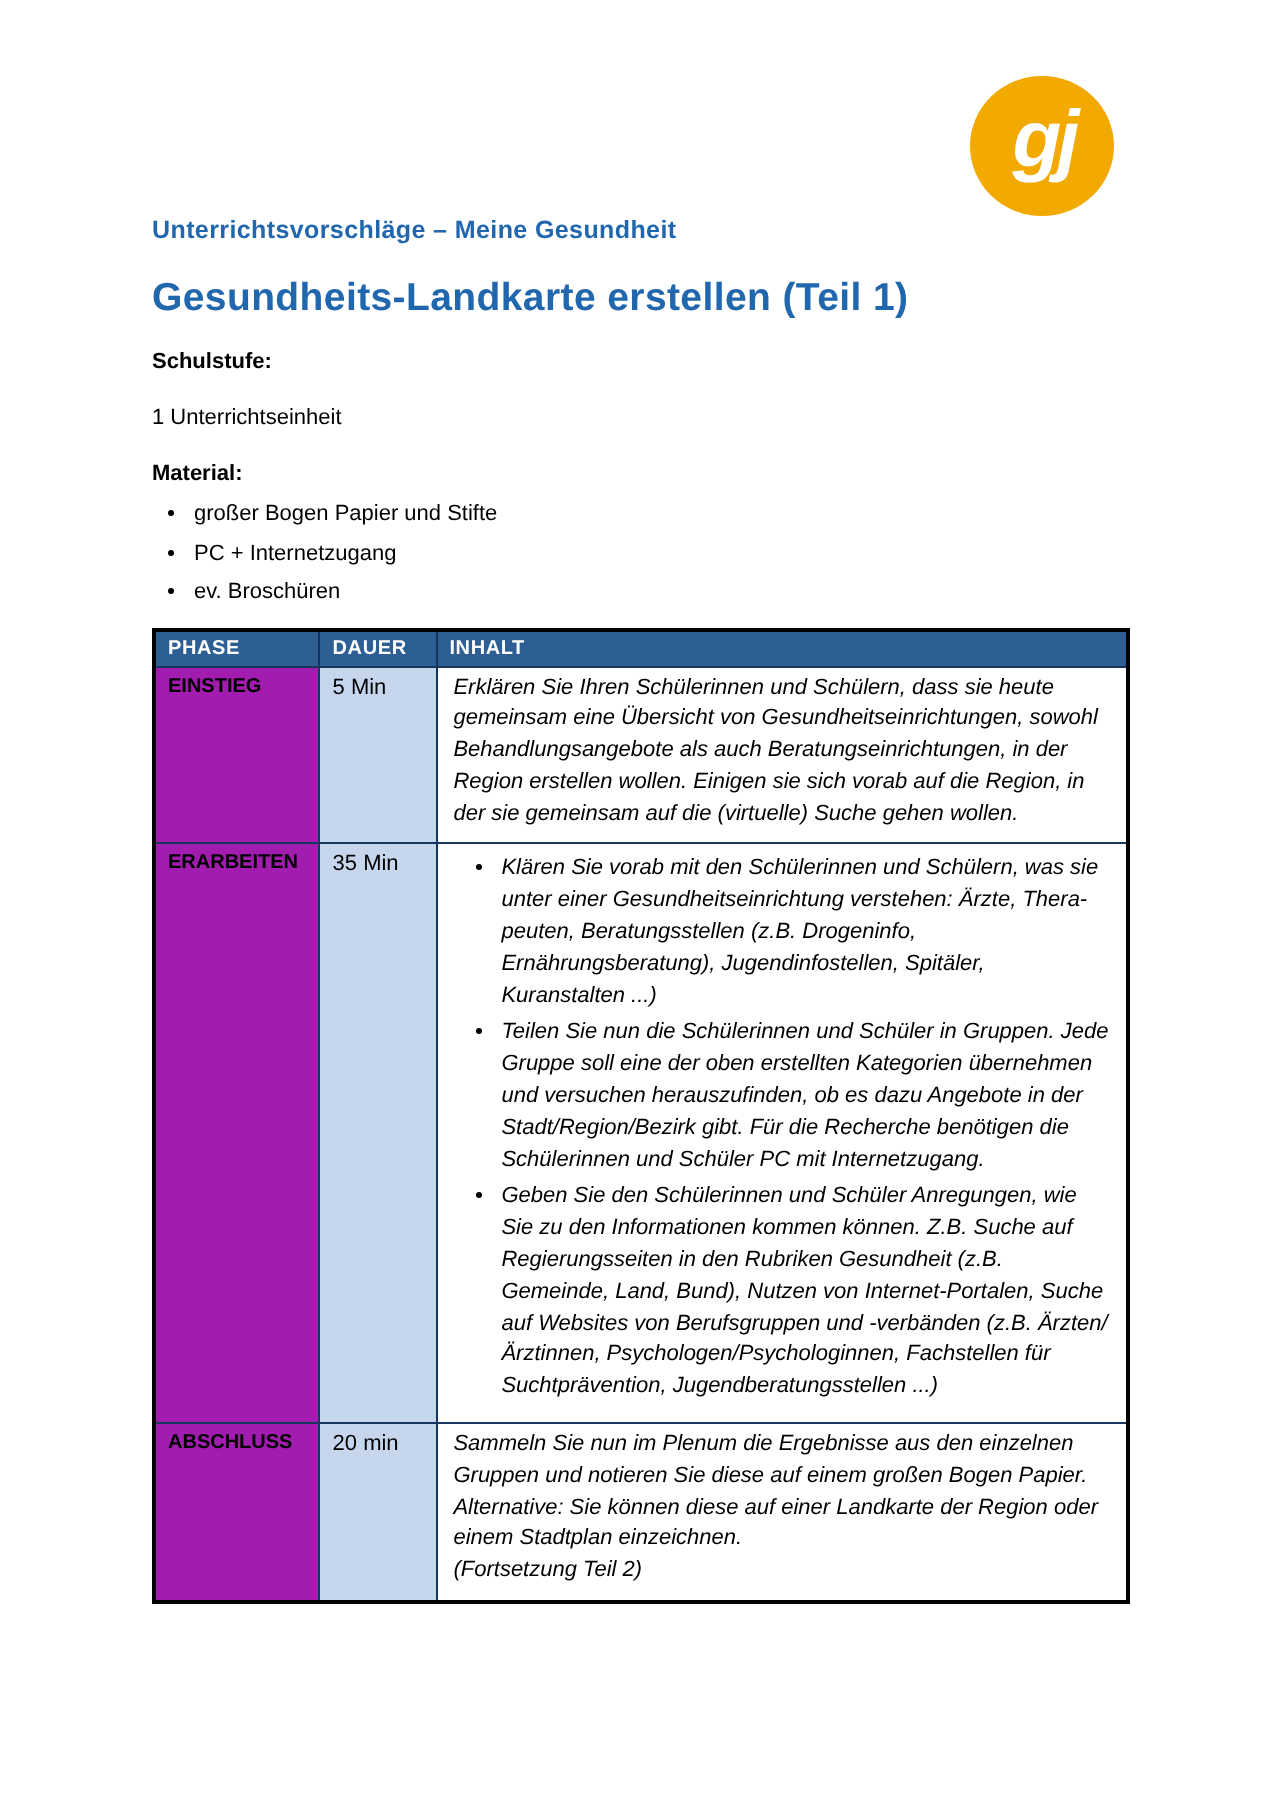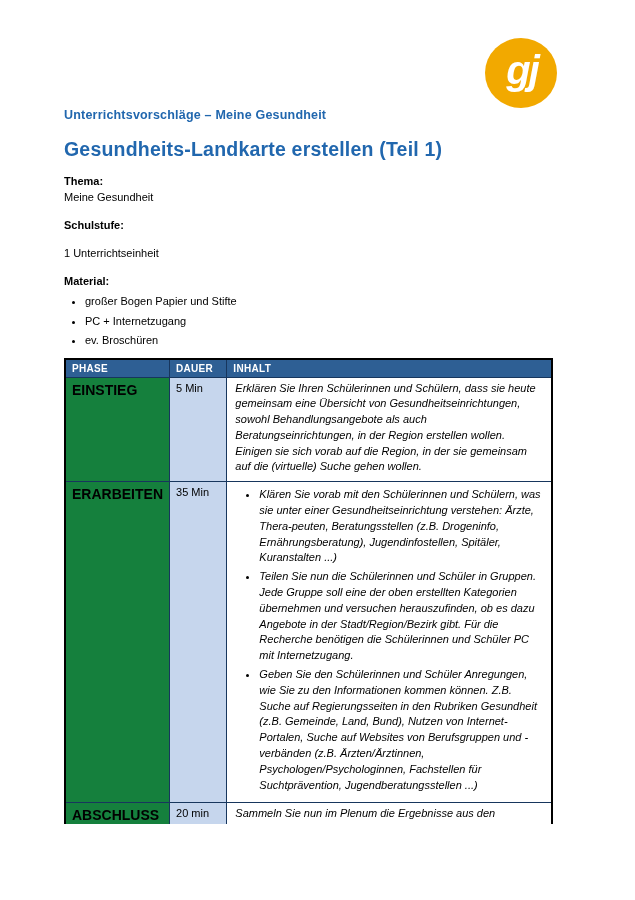--- a/index.html
+++ b/index.html
@@ -12,21 +12,21 @@
   .logo {
     position:absolute; left:485px; top:38px; width:72px; height:70px;
     background:#F2A900; border-radius:50%;
     display:flex; align-items:center; justify-content:center;
   }
   .logo-text {
     color:#ffffff; font-weight:bold; font-style:italic;
     font-size:40px; line-height:1; transform:translate(1px,-3px);
     letter-spacing:-2px;
   }
-  .content { position:absolute; left:64px; top:0; width:489px; }
+  .content { position:absolute; left:76px; top:0; width:489px; }
   .subtitle {
     margin-top:108px; color:#2167AE; font-weight:bold; font-size:12.5px;
     letter-spacing:0.2px;
   }
   .doc-title {
     margin-top:16px; color:#2167AE; font-weight:bold; font-size:19.5px;
     letter-spacing:0.2px;
   }
   .info-block { margin-top:12px; font-size:11px; line-height:16px; }
   .info-block:first-of-type { margin-top:20px; }
@@ -38,21 +38,21 @@
     border:2px solid #000;
   }
   table.phase-table th, table.phase-table td {
     border:1px solid #17365D; vertical-align:top; text-align:left;
   }
   th.col-head {
     background:#2E5F94; color:#ffffff; font-size:10px; font-weight:bold;
     padding:3px 6px; letter-spacing:0.3px; border-bottom:2px solid #000;
   }
   td.cell-phase {
-    background:#15803d; font-weight:bold; font-size:14px;
+    background:#a21caf; font-weight:bold; font-size:10px;
     padding:4px 6px; width:17%;
   }
   td.cell-dauer {
     background:#C6D6ED; font-size:11px; padding:4px 6px; width:12%;
   }
   td.cell-inhalt {
     background:#ffffff; font-size:11px; line-height:15.8px;
     padding:3px 8px 6px 8px; width:71%;font-style:italic;
   }
   .content-bullets { margin:2px 0 0 0; padding-left:24px; }
@@ -79,24 +79,20 @@
   <div class="logo">
     <span class="logo-text">gj</span>
   </div>
 
   <div class="content">
 
     <div class="subtitle">Unterrichtsvorschläge – Meine Gesundheit</div>
 
     <h1 class="doc-title">Gesundheits-Landkarte erstellen (Teil 1)</h1>
 
-    <div class="info-block">
-      <div class="info-label">Thema:</div>
-      <div class="info-value">Meine Gesundheit</div>
-    </div>
 
     <div class="info-block">
       <div class="info-label">Schulstufe:</div>
     </div>
 
     <div class="info-block">
       <div class="info-value">1 Unterrichtseinheit</div>
     </div>
 
     <div class="info-block">

